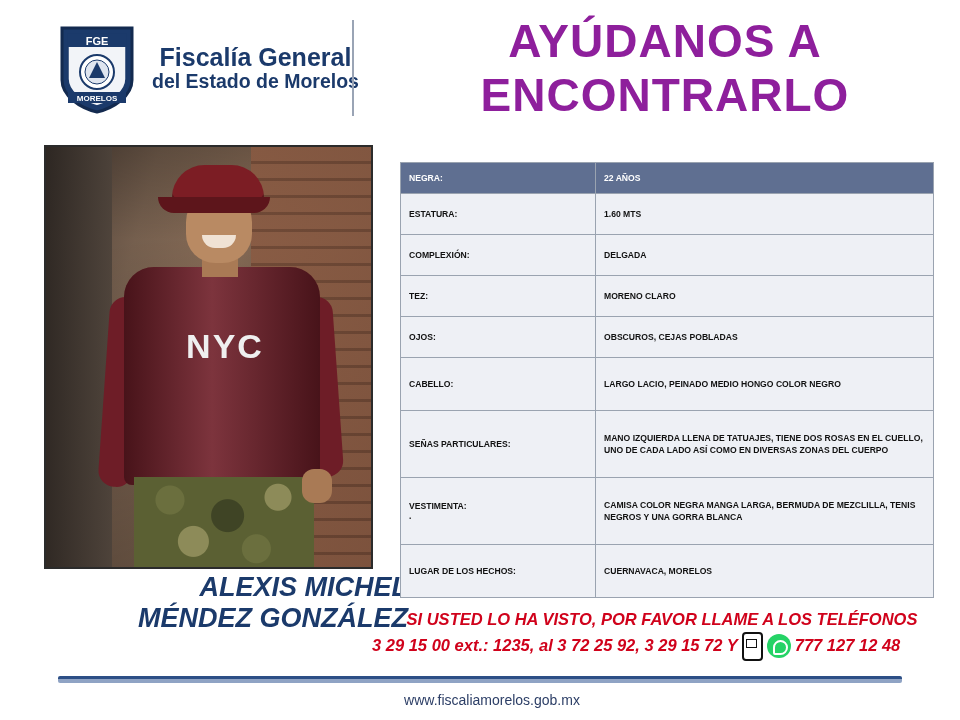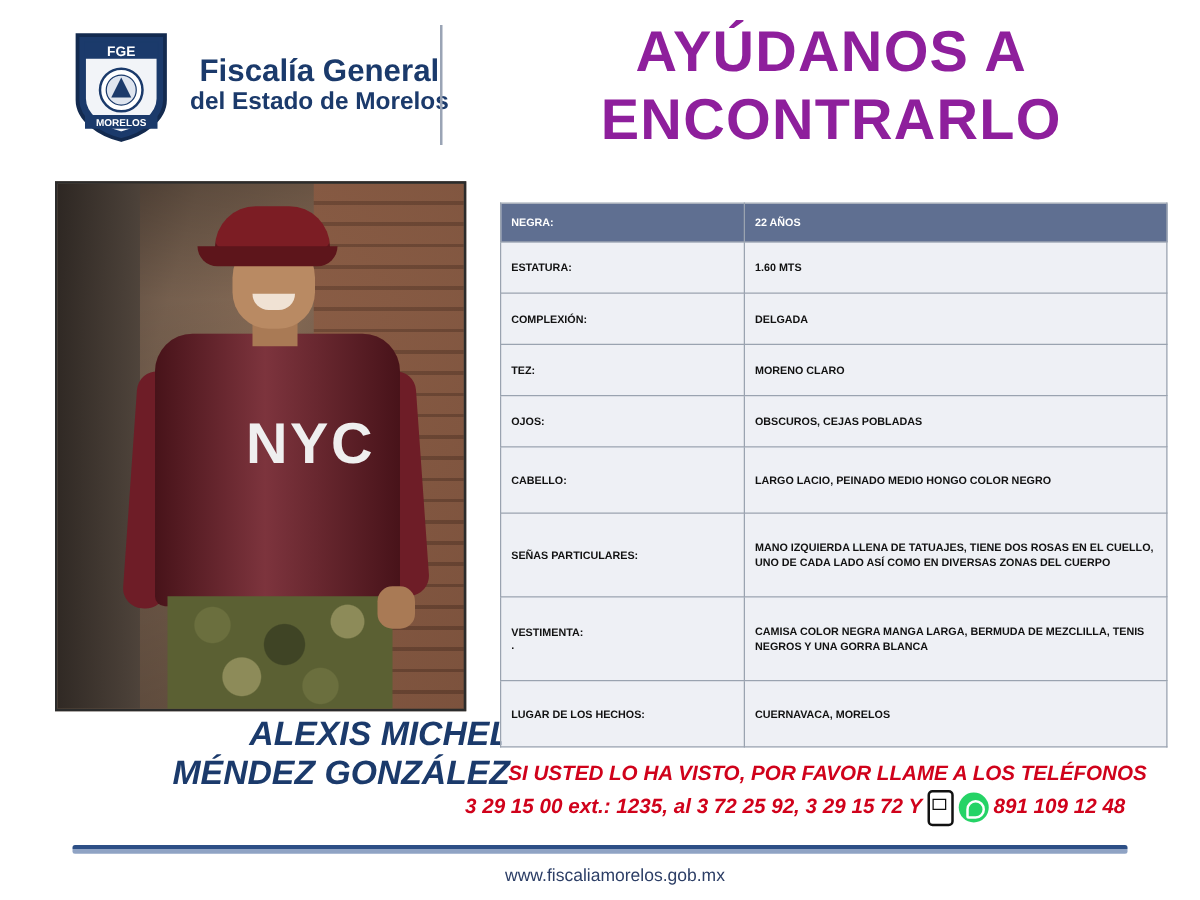--- a/index.html
+++ b/index.html
@@ -151,23 +151,23 @@
     position: absolute;
     left: 78px; top: 120px;
     width: 196px; height: 218px;
     background: linear-gradient(to right, rgba(0,0,0,.35), rgba(255,255,255,.10) 45%, rgba(0,0,0,.35));
     border-radius: 30px 30px 8px 8px;
   }
   #nyc {
     position: absolute;
     left: 104px; top: 180px;
     width: 150px;
-    text-align: right;
+    text-align: center;
     color: #efefef;
-    font-size: 46px;
+    font-size: 34px;
     font-weight: bold;
     letter-spacing: 2px;
     font-family: "Liberation Sans", sans-serif;
   }
   #pants {
     position: absolute;
     left: 88px; top: 330px;
     width: 180px; height: 92px;
     background:
       radial-gradient(circle at 20% 25%, #6b6f3e 0 14px, transparent 15px),
@@ -418,18 +418,18 @@
       </tbody>
   </table>
 </div>
 
 <div id="contact">
   <div>SI USTED LO HA VISTO, POR FAVOR LLAME A LOS TELÉFONOS</div>
   <div class="line2">
     <span>3 29 15 00 ext.: 1235, al 3 72 25 92,  3 29 15 72 Y</span>
     <span class="ic" id="phone-icon"></span>
     <span class="ic" id="wa-icon"></span>
-    <span>891 109 12 48</span>
+    <span>777 127 12 48</span>
   </div>
 </div>
 
 <div id="footer-rule"></div>
 <div id="footer-url">www.fiscaliamorelos.gob.mx</div>
 
 </body></html>

